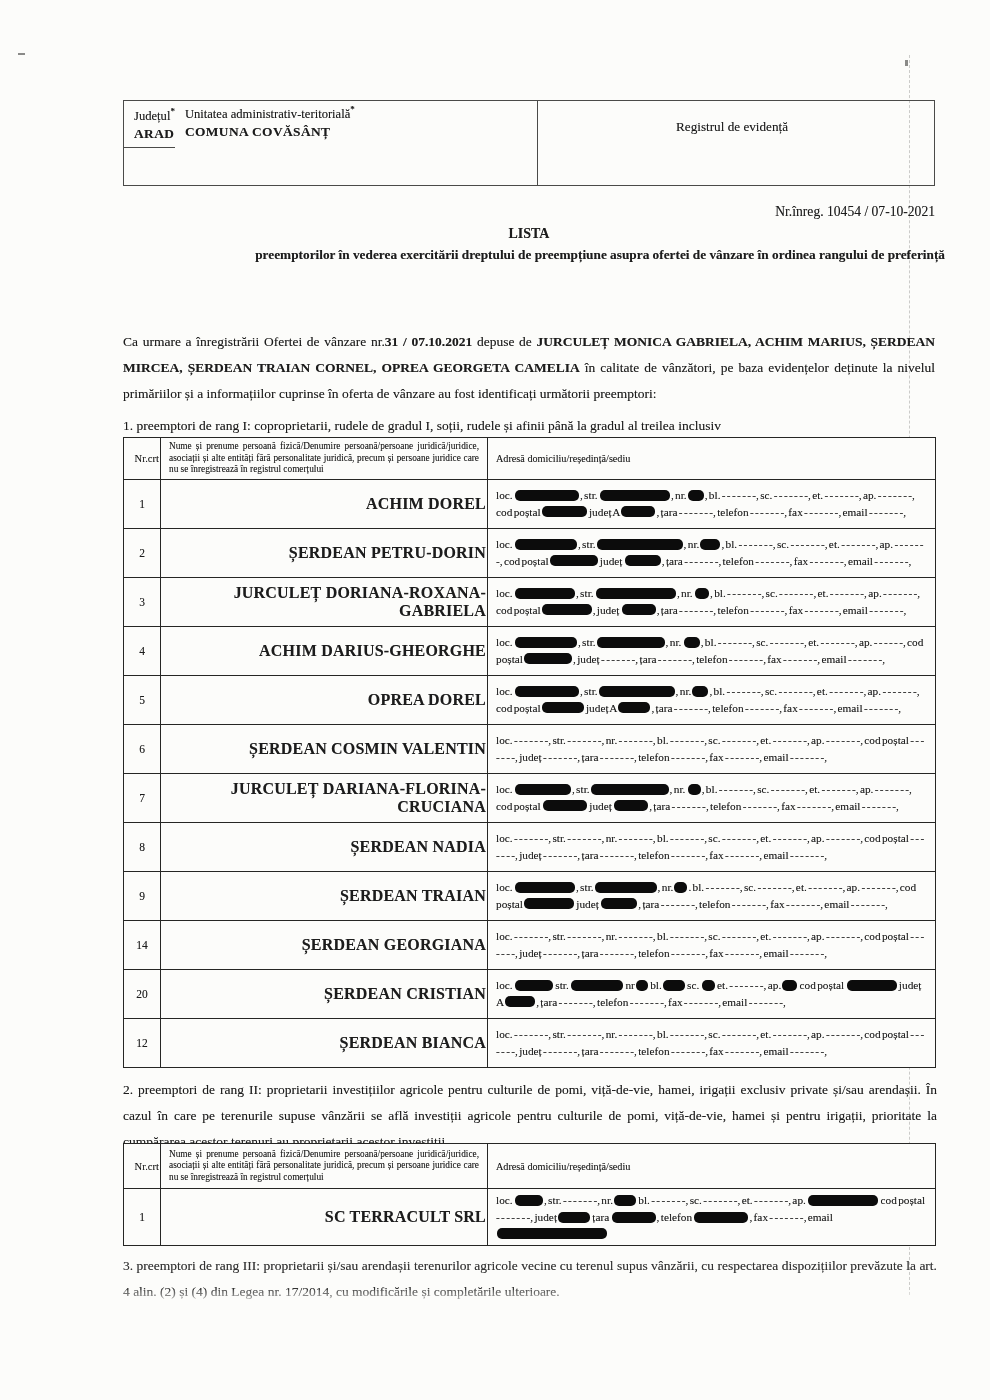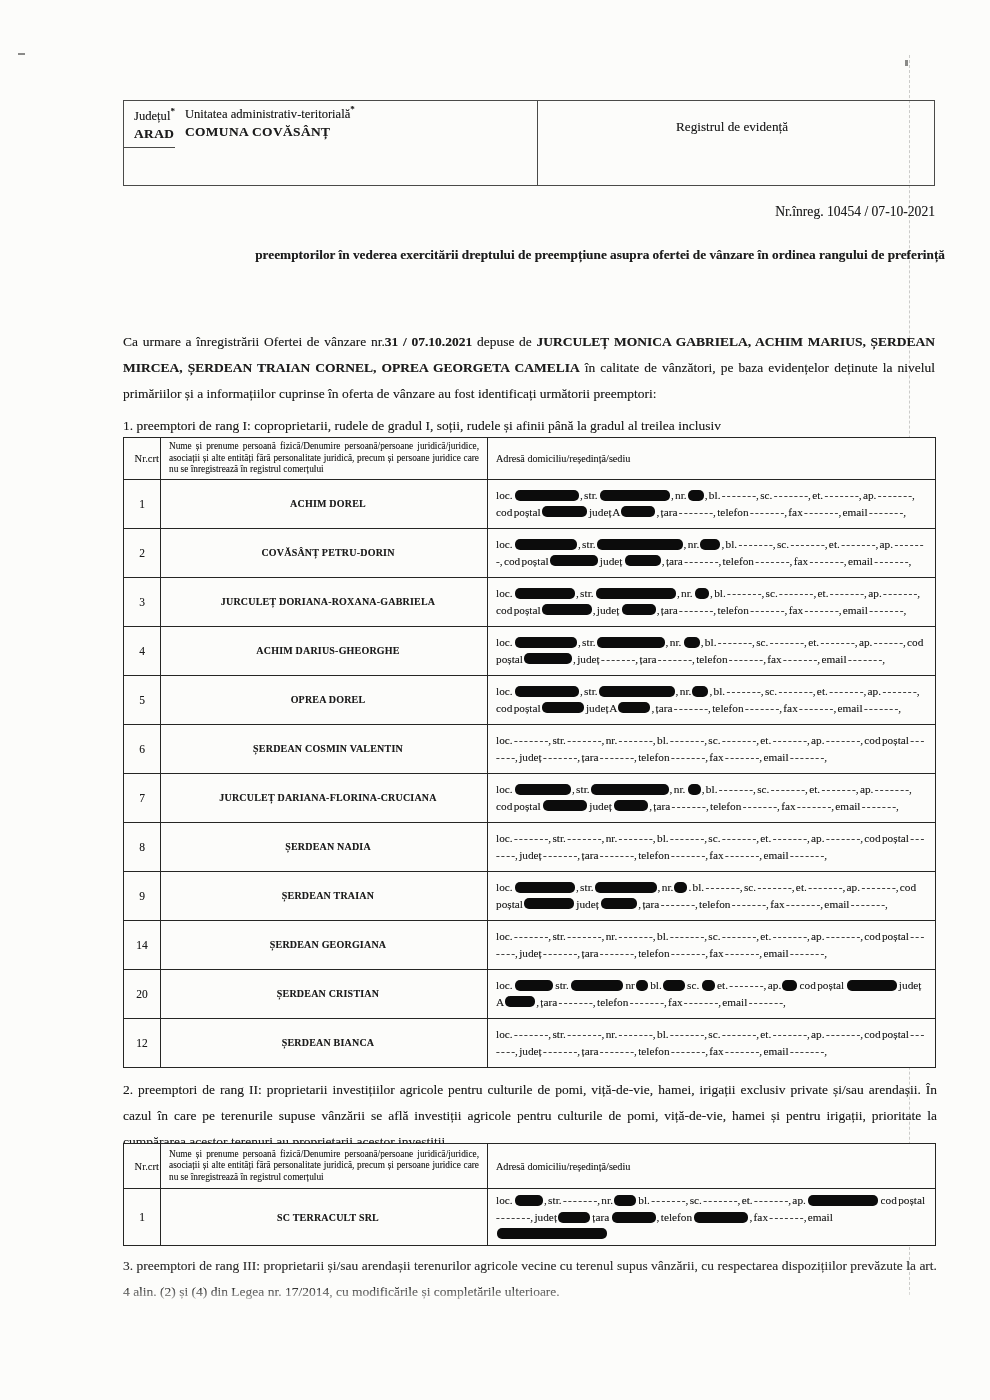--- a/index.html
+++ b/index.html
@@ -32,21 +32,21 @@
   .doc th,.doc td{border:1.3px solid #262624;box-sizing:border-box;vertical-align:middle;}
   .doc col.c1{width:37px;} .doc col.c2{width:327px;} .doc col.c3{width:448px;}
   .doc thead th{font-weight:normal;height:41px;}
   #table2 thead th{height:45px;}
   .th-nr{font-size:10.6px;text-align:right;}
   .th-name{font-size:9.3px;text-align:justify;line-height:11.5px;padding:3px 8px 3px 8px;vertical-align:top;}
   .th-addr{font-size:10.2px;text-align:left;padding-left:8px;}
   .doc tbody tr{height:49px;}
   #table2 tbody tr{height:57px;}
   .c-nr{text-align:center;font-size:11.5px;}
-  .c-name{font-weight:bold;font-size:10px;padding-left:9px;letter-spacing:.2px;text-align:center;}
+  .c-name{font-weight:bold;font-size:16px;padding-left:9px;letter-spacing:.2px;text-align:right;}
   .c-addr{font-size:11.3px;line-height:16.5px;padding:3px 8px;text-align:left;word-spacing:-1.5px;}
   .redact{display:inline-block;height:11px;background:#0c0c0c;border-radius:5px;vertical-align:middle;margin:0 1px;transform:translateY(-1px);}
   
   .artifact-vline{position:absolute;left:909px;top:55px;height:1240px;width:0;border-left:1px dashed rgba(90,90,88,.30);}
   .speck{position:absolute;background:#8a8a88;}
   #speck1{left:18px;top:53px;width:7px;height:2px;}
   #speck2{left:905px;top:60px;width:3px;height:6px;}
   .bottom-fade{position:absolute;left:110px;top:1290px;width:840px;height:16px;
                background:linear-gradient(rgba(252,252,250,.15),rgba(252,252,250,.92));}
 </style>
@@ -70,20 +70,21 @@
         <span class="hb-value">COMUNA COVĂSÂNȚ</span>
       </div>
     </div>
     <div class="hb-right">
       <div class="hb-reg">Registrul de evidență</div>
     </div>
   </div>
 
   <div class="reg-line">Nr.înreg. 10454 / 07-10-2021</div>
 
+  <div class="doc-title">LISTA</div>
   <div class="doc-subtitle">preemptorilor în vederea exercitării dreptului de preempțiune asupra ofertei de vânzare în ordinea rangului de preferință</div>
 
   <div class="intro" id="intro-p"><span>Ca urmare a înregistrării Ofertei de vânzare nr.</span><b>31 / 07.10.2021</b><span> depuse de </span><b>JURCULEȚ MONICA GABRIELA, ACHIM MARIUS, ȘERDEAN MIRCEA, ȘERDEAN TRAIAN CORNEL, OPREA GEORGETA CAMELIA</b><span> în calitate de vânzători, pe baza evidențelor deținute la nivelul primăriilor și a informațiilor cuprinse în oferta de vânzare au fost identificați următorii preemptori:</span></div>
 
   <div class="rank-h" id="rank1-heading">1. preemptori de rang I: coproprietarii, rudele de gradul I, soții, rudele și afinii până la gradul al treilea inclusiv</div>
 
   <table class="doc" id="table1">
     <colgroup>
         <col class="c1">
         <col class="c2">
@@ -97,21 +98,21 @@
       </tr>
     </thead>
     <tbody id="t1-body">
         <tr>
           <td class="c-nr">1</td>
           <td class="c-name">ACHIM DOREL</td>
           <td class="c-addr">loc. <span class="redact" style="width: 64px;"></span>, str. <span class="redact" style="width: 70px;"></span>, nr.<span class="redact" style="width: 16px;"></span>, bl. - - - - - - -, sc. - - - - - - -, et. - - - - - - -, ap. - - - - - - -, cod poștal<span class="redact" style="width: 45px;"></span> județ A<span class="redact" style="width: 34px;"></span>, țara - - - - - - -, telefon - - - - - - -, fax - - - - - - -, email - - - - - - -,</td>
         </tr>
         <tr>
           <td class="c-nr">2</td>
-          <td class="c-name">COVĂSÂNȚ PETRU-DORIN</td>
+          <td class="c-name">ȘERDEAN PETRU-DORIN</td>
           <td class="c-addr">loc. <span class="redact" style="width: 62px;"></span>, str.<span class="redact" style="width: 86px;"></span>, nr.<span class="redact" style="width: 20px;"></span>, bl. - - - - - - -, sc. - - - - - - -, et. - - - - - - -, ap. - - - - - - -, cod poștal<span class="redact" style="width: 48px;"></span> județ <span class="redact" style="width: 36px;"></span>, țara - - - - - - -, telefon - - - - - - -, fax - - - - - - -, email - - - - - - -,</td>
         </tr>
         <tr>
           <td class="c-nr">3</td>
           <td class="c-name">JURCULEȚ DORIANA-ROXANA-GABRIELA</td>
           <td class="c-addr">loc. <span class="redact" style="width: 60px;"></span>, str. <span class="redact" style="width: 80px;"></span>, nr. <span class="redact" style="width: 14px;"></span>, bl. - - - - - - -, sc. - - - - - - -, et. - - - - - - -, ap. - - - - - - -, cod poștal<span class="redact" style="width: 50px;"></span>, județ <span class="redact" style="width: 34px;"></span>, țara - - - - - - -, telefon - - - - - - -, fax - - - - - - -, email - - - - - - -,</td>
         </tr>
         <tr>
           <td class="c-nr">4</td>
           <td class="c-name">ACHIM DARIUS-GHEORGHE</td>

